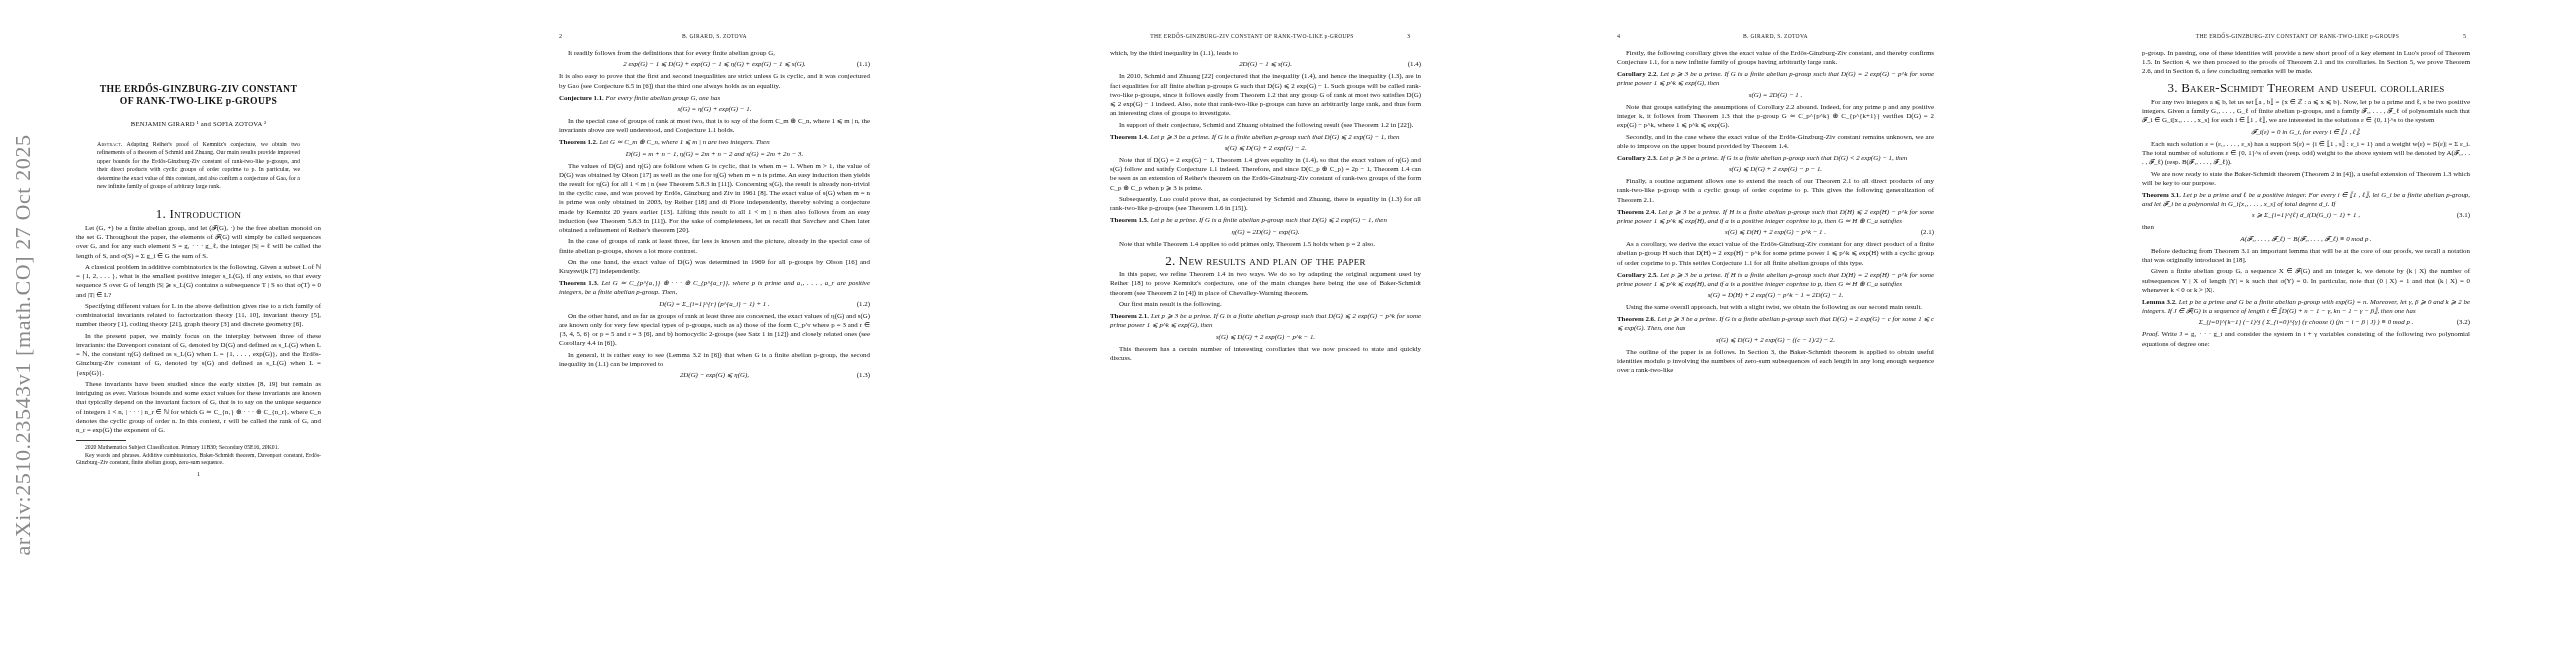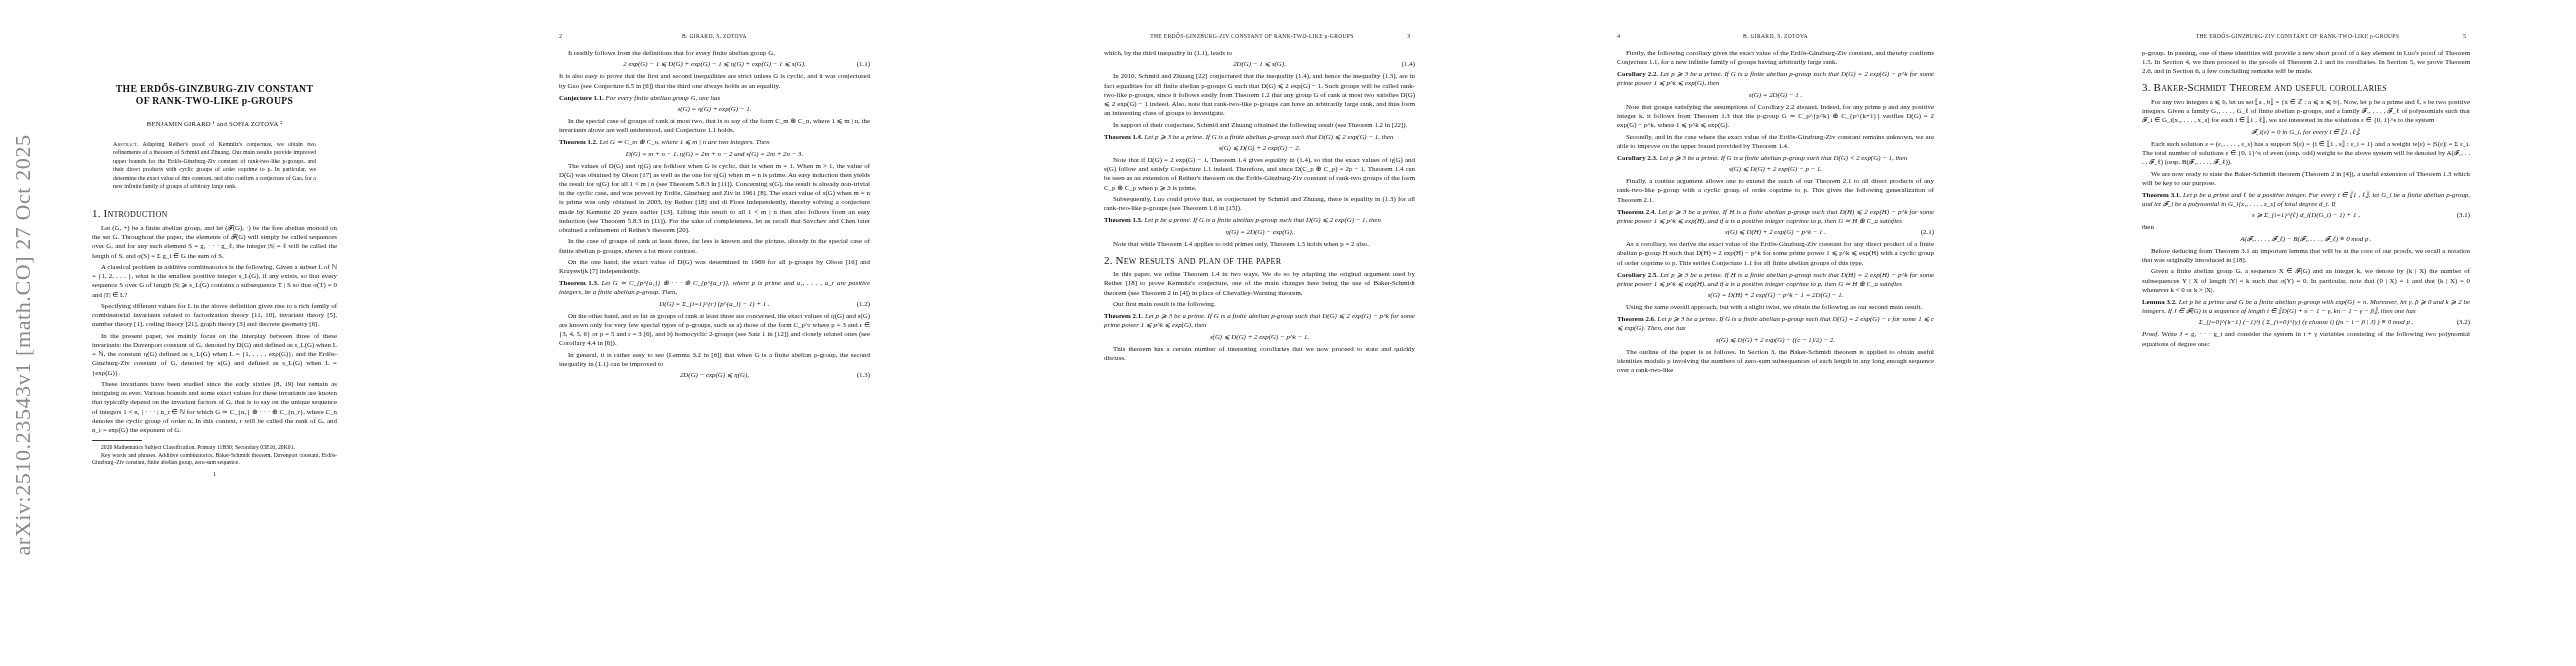--- a/index.html
+++ b/index.html
@@ -9,42 +9,42 @@
   .arxiv-stamp span { position: absolute; left: 50%; top: 345px; transform: translate(-50%,-50%) rotate(-90deg);
         white-space: nowrap; font-family: "Liberation Serif", serif; font-size: 22px; color: #8a8a8a; letter-spacing: 0.6px; }
   .page { position: absolute; top: 0; height: 667px; background: #fff; box-sizing: border-box; }
   .pg { position: absolute; font-family: "Liberation Serif", serif; font-size: 6.9px; line-height: 9.2px; text-align: justify; }
   .runhead { position: absolute; font-family: "Liberation Serif", serif; font-size: 5.6px; letter-spacing: 0.3px; color: #222; }
   .pnum { position: absolute; font-family: "Liberation Serif", serif; font-size: 6.1px; color: #222; }
   .title { font-weight: bold; font-size: 9.7px; line-height: 11.7px; text-align: center; letter-spacing: 0.3px; }
   .authors { text-align: center; font-size: 6.7px; margin-top: 12.2px; letter-spacing: 0.2px; }
   .abstract { font-size: 5.9px; line-height: 8.4px; margin: 12.2px 21px 0 21px; text-align: justify; }
   .sc { font-variant: small-caps; letter-spacing: 0.2px; }
-  .sec { font-variant: small-caps; font-size: 11px; margin: 7.8px 0 4.4px 0; letter-spacing: 0.2px; }
+  .sec { text-align: center; font-variant: small-caps; font-size: 13px; margin: 7.8px 0 4.4px 0; letter-spacing: 0.2px; }
   p { margin: 0 0 2.2px 0; text-indent: 9px; }
   p.noind { text-indent: 0; }
   .thm { margin: 2.8px 0 2.2px 0; }
   .thm b { font-weight: bold; }
   .thm i { font-style: italic; }
   .eq { display: block; text-align: center; margin: 2.2px 0 2.8px 0; font-style: italic; position: relative; }
   .eq .eqnum { position: absolute; right: 0; font-style: normal; }
   .footrule { width: 50px; border-top: 0.6px solid #333; margin: 5.6px 0 3.3px 0; }
   .foot { font-size: 5.7px; line-height: 7.4px; }
   .foot p { text-indent: 9px; margin: 0; }
   .pnum-bottom { text-align: center; font-size: 6.1px; margin-top: 3.3px; }
 </style>
 </head>
 <body>
 
 <div class="arxiv-stamp">
     <span>arXiv:2510.23543v1  [math.CO]  27 Oct 2025</span>
   </div>
 
 <div class="page" style="left:44px;width:322px;">
-  <div class="pg" style="left:48px;top:83px;width:245px;">
+  <div class="pg" style="left:32px;top:83px;width:245px;">
     <div class="title">
       <div>THE ERDŐS-GINZBURG-ZIV CONSTANT</div>
       <div>OF RANK-TWO-LIKE p-GROUPS</div>
     </div>
     <div class="authors">BENJAMIN GIRARD ¹ and SOFIA ZOTOVA ²</div>
     <div class="abstract">
       <span class="sc">Abstract.</span>
       <span>Adapting Reiher's proof of Kemnitz's conjecture, we obtain two refinements of a theorem of Schmid and Zhuang. Our main results provide improved upper bounds for the Erdős-Ginzburg-Ziv constant of rank-two-like p-groups, and their direct products with cyclic groups of order coprime to p. In particular, we determine the exact value of this constant, and also confirm a conjecture of Gao, for a new infinite family of groups of arbitrary large rank.</span>
     </div>
     <div class="sec" style="margin-top:19px">1. Introduction</div>
@@ -83,21 +83,21 @@
       <div class="eq"><span>D(G) = Σ_{i=1}^{r} (p^{a_i} − 1) + 1 .</span><span class="eqnum">(1.2)</span></div>
       <p>On the other hand, and as far as groups of rank at least three are concerned, the exact values of η(G) and s(G) are known only for very few special types of p-groups, such as a) those of the form C_p^r where p = 3 and r ∈ {3, 4, 5, 6} or p = 5 and r = 3 [6], and b) homocyclic 2-groups (see Satz 1 in [12]) and closely related ones (see Corollary 4.4 in [6]).</p>
       <p>In general, it is rather easy to see (Lemma 3.2 in [6]) that when G is a finite abelian p-group, the second inequality in (1.1) can be improved to</p>
       <div class="eq"><span>2D(G) − exp(G) ⩽ η(G),</span><span class="eqnum">(1.3)</span></div>
     </div>
 </div>
 
 <div class="page" id="page3" style="left:1102px;width:311px;">
   <div class="runhead" style="left:0;width:300px;text-align:center;top:33px;">THE ERDŐS-GINZBURG-ZIV CONSTANT OF RANK-TWO-LIKE p-GROUPS</div>
   <div class="pnum" style="left:305px;top:33px;">3</div>
-  <div class="pg body" style="left:2px;top:48px;width:311px;font-family:Liberation Serif, serif;">
+  <div class="pg body" style="left:8px;top:48px;width:311px;font-family:Liberation Serif, serif;">
       <p class="noind">which, by the third inequality in (1.1), leads to</p>
       <div class="eq"><span>2D(G) − 1 ⩽ s(G).</span><span class="eqnum">(1.4)</span></div>
       <p>In 2010, Schmid and Zhuang [22] conjectured that the inequality (1.4), and hence the inequality (1.3), are in fact equalities for all finite abelian p-groups G such that D(G) ⩽ 2 exp(G) − 1. Such groups will be called rank-two-like p-groups, since it follows easily from Theorem 1.2 that any group G of rank at most two satisfies D(G) ⩽ 2 exp(G) − 1 indeed. Also, note that rank-two-like p-groups can have an arbitrarily large rank, and thus form an interesting class of groups to investigate.</p>
       <p>In support of their conjecture, Schmid and Zhuang obtained the following result (see Theorem 1.2 in [22]).</p>
       <p class="thm noind"><b>Theorem 1.4.</b> <i> Let p ⩾ 3 be a prime. If G is a finite abelian p-group such that D(G) ⩽ 2 exp(G) − 1, then</i></p>
       <div class="eq"><span>s(G) ⩽ D(G) + 2 exp(G) − 2.</span></div>
       <p>Note that if D(G) = 2 exp(G) − 1, Theorem 1.4 gives equality in (1.4), so that the exact values of η(G) and s(G) follow and satisfy Conjecture 1.1 indeed. Therefore, and since D(C_p ⊕ C_p) = 2p − 1, Theorem 1.4 can be seen as an extension of Reiher's theorem on the Erdős-Ginzburg-Ziv constant of rank-two groups of the form C_p ⊕ C_p when p ⩾ 3 is prime.</p>
       <p>Subsequently, Luo could prove that, as conjectured by Schmid and Zhuang, there is equality in (1.3) for all rank-two-like p-groups (see Theorem 1.6 in [15]).</p>
       <p class="thm noind"><b>Theorem 1.5.</b> <i> Let p be a prime. If G is a finite abelian p-group such that D(G) ⩽ 2 exp(G) − 1, then</i></p>
       <div class="eq"><span>η(G) = 2D(G) − exp(G).</span></div>

